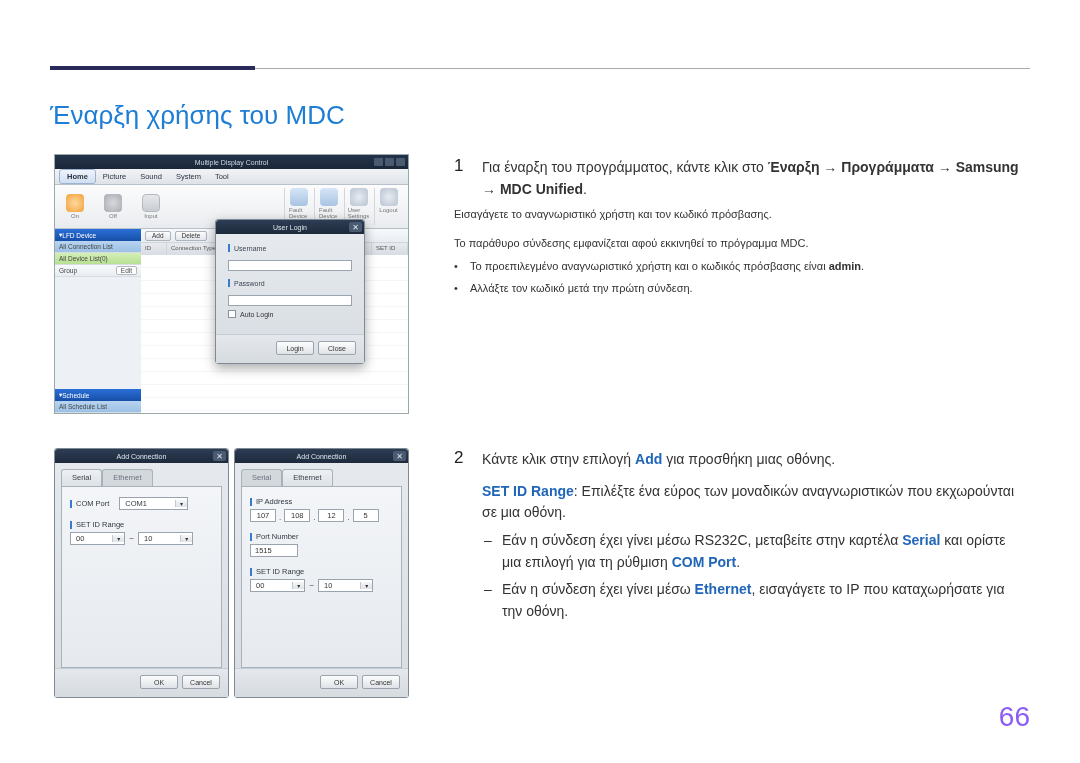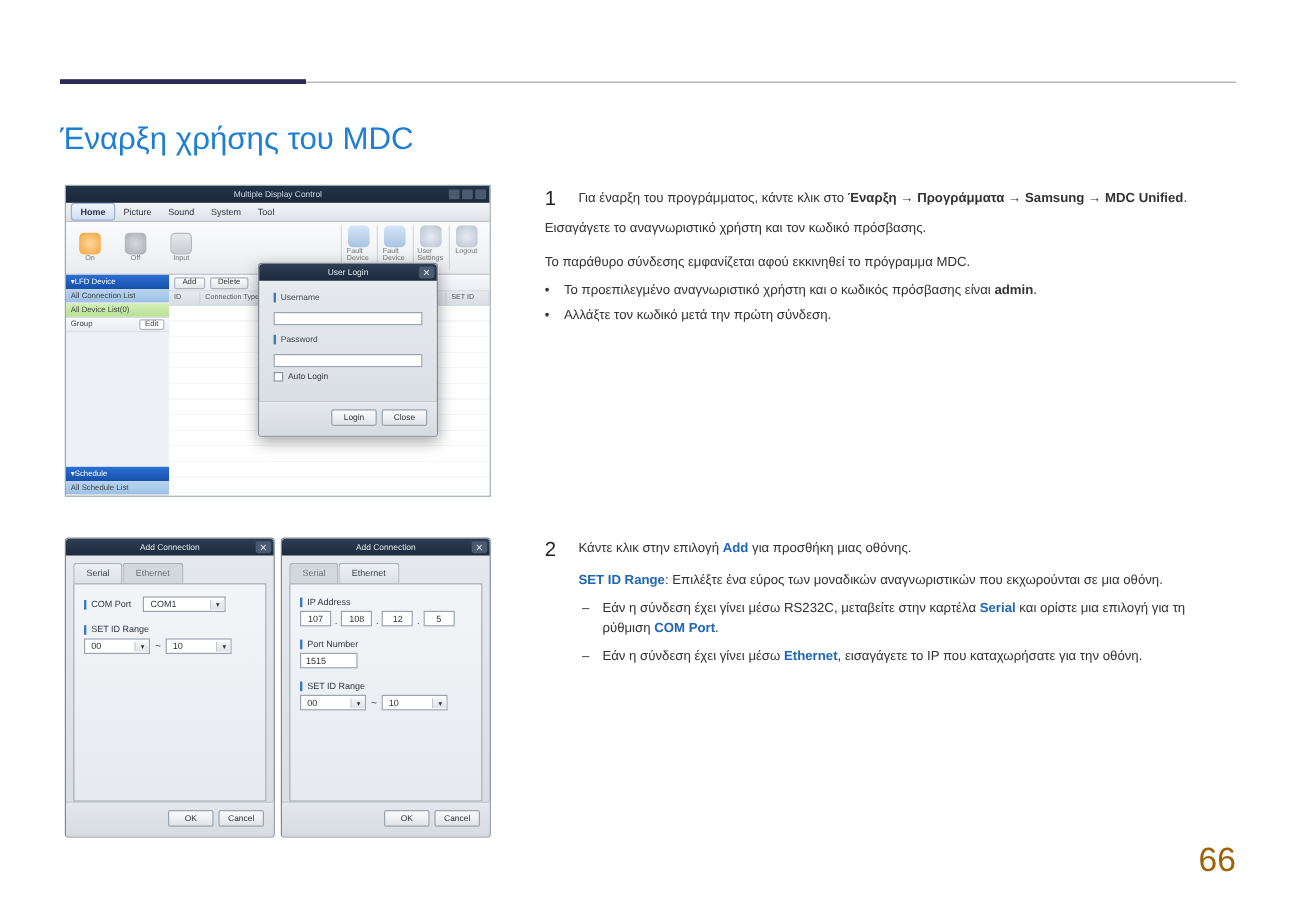--- a/index.html
+++ b/index.html
@@ -13,33 +13,33 @@
     color: #333;
   }
   .top-border { position:absolute; left:50px; top:66px; width:205px; height:4px; background:#29295a; }
   .top-line { position:absolute; left:255px; top:68px; right:50px; height:1px; background:#aaa; }
   .page-title {
     position:absolute; left:50px; top:100px;
     color:#1e7dd4; font-size:26px; font-weight:400;
   }
   .page-number {
     position:absolute; right:50px; bottom:30px;
-    color:#a16207; font-size:28px; font-weight:300;
+    color:#8b5cf6; font-size:28px; font-weight:300;
   }
 
   
   .fig1 { position:absolute; left:54px; top:154px; width:355px; height:260px; }
   .fig2 { position:absolute; left:54px; top:448px; width:175px; height:250px; }
   .fig3 { position:absolute; left:234px; top:448px; width:175px; height:250px; }
 
   
   .text-col { position:absolute; left:454px; top:157px; right:54px; }
   .step-row { display:flex; gap:14px; margin-bottom:6px; }
   .step-num { font-size:17px; color:#222; min-width:14px; font-weight:400; line-height:1.1;}
-  .step-body { flex:1; line-height:1.55; font-size:11px; color:#333; }
+  .step-body { flex:1; line-height:1.55; font-size:14px; color:#333; }
   .step-body b { font-weight:bold; }
   .step-body .hl { color:#2066b8; font-weight:bold; }
   .para { margin-top:12px; line-height:1.55; font-size:11px; }
   .bullets { margin-top:6px; }
   .bullets .row { display:flex; gap:8px; margin-top:4px; line-height:1.55; }
   .bullets .dot { min-width:8px; }
   .sub-dash .row { display:flex; gap:8px; margin-top:6px; line-height:1.55; }
   .sub-dash .dash { min-width:12px; text-align:center; }
 
   .text-col-2 { position:absolute; left:454px; top:449px; right:54px; }

